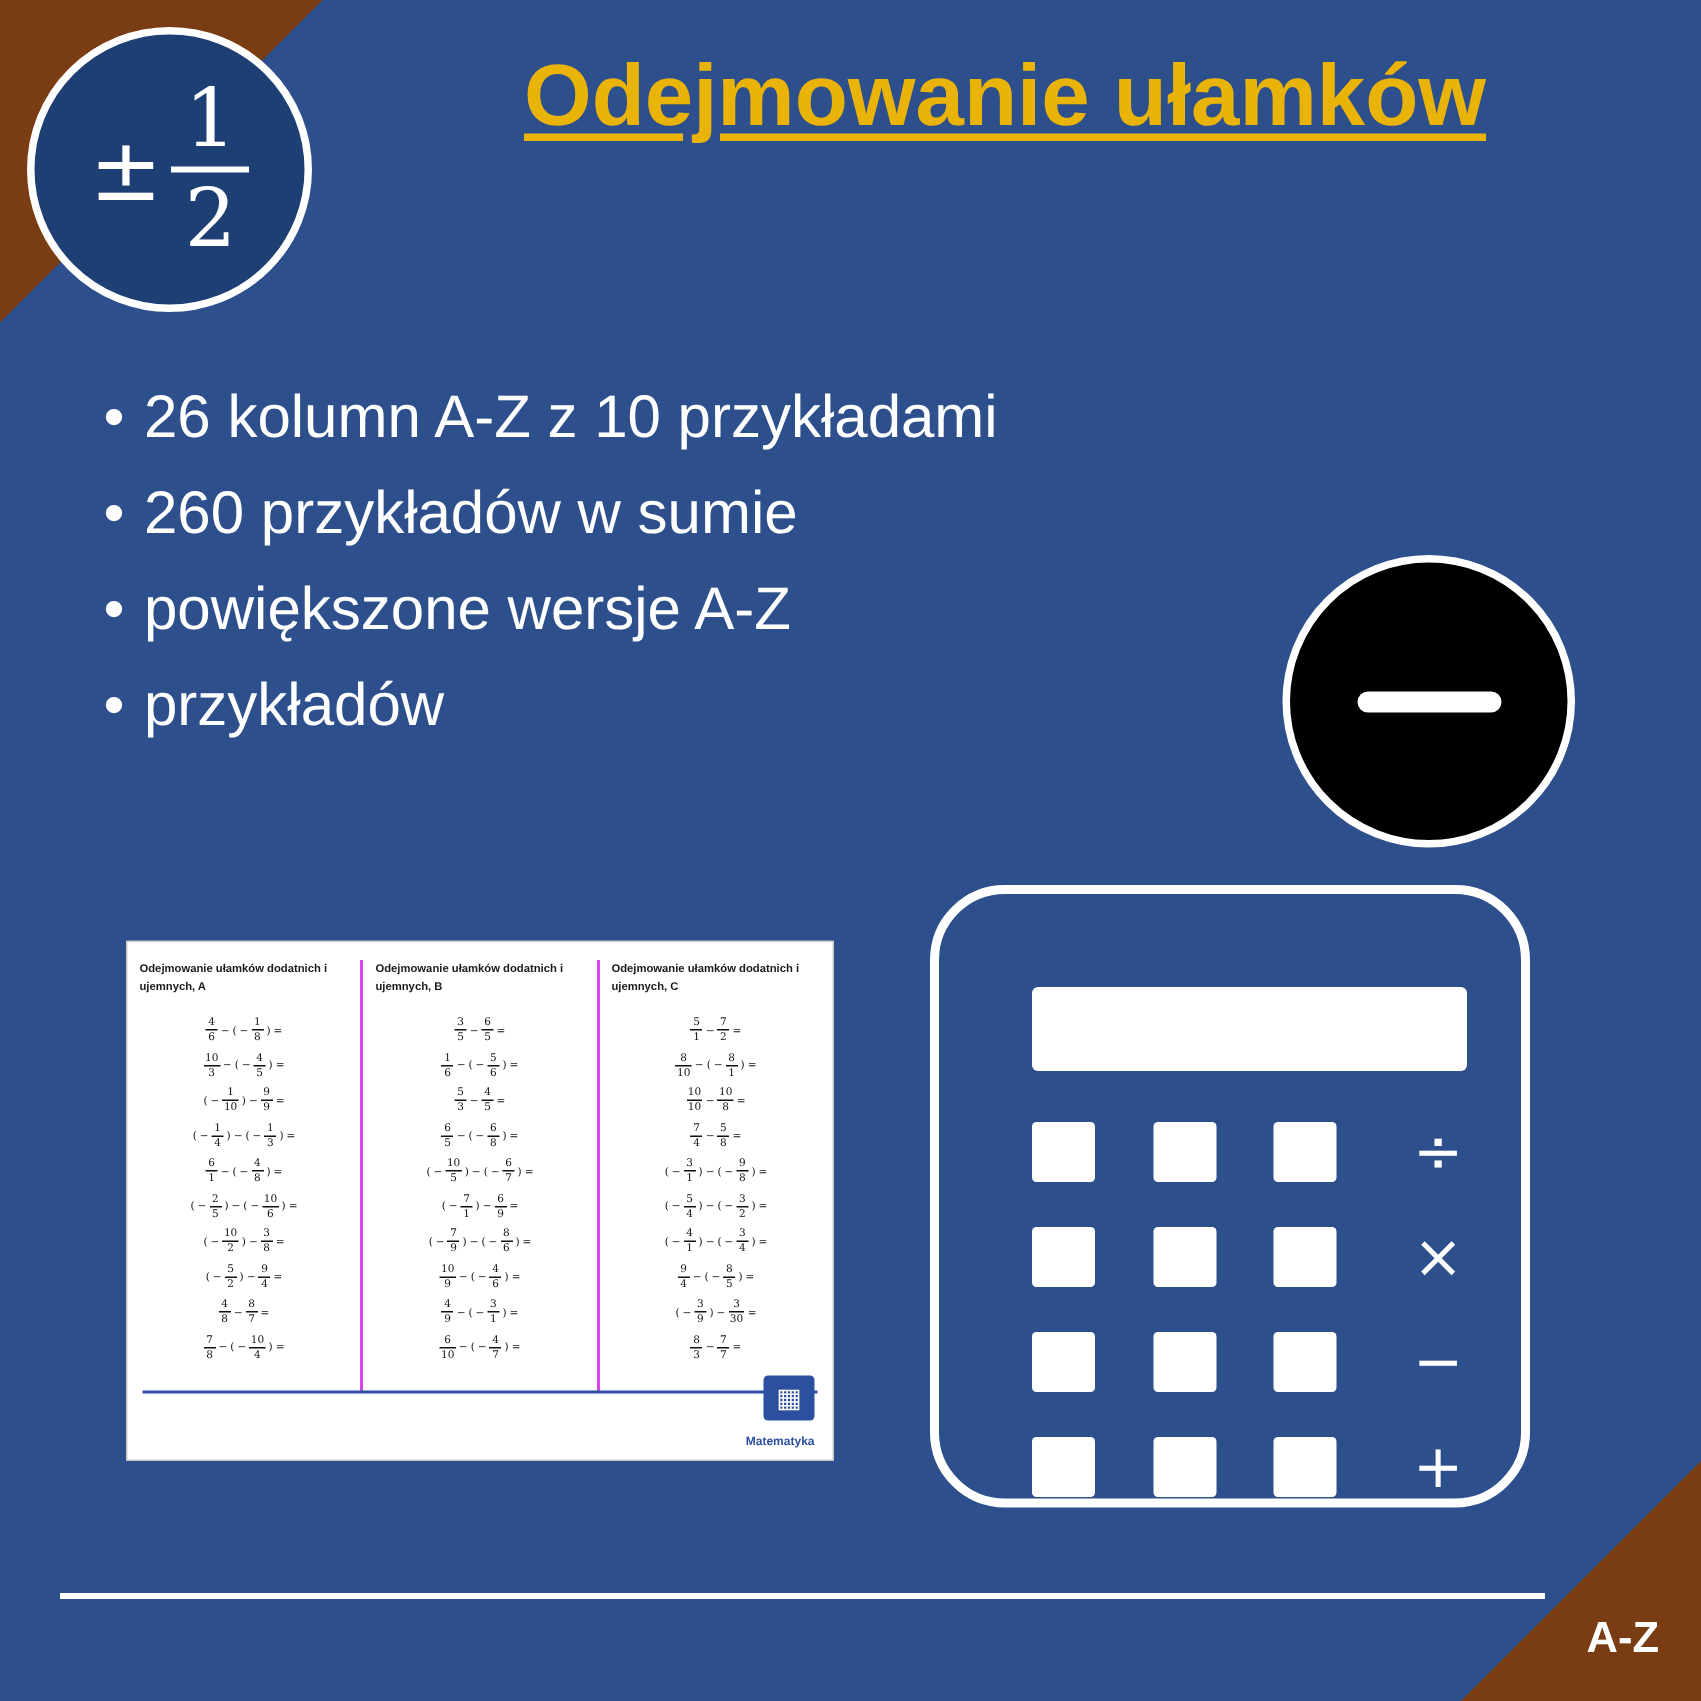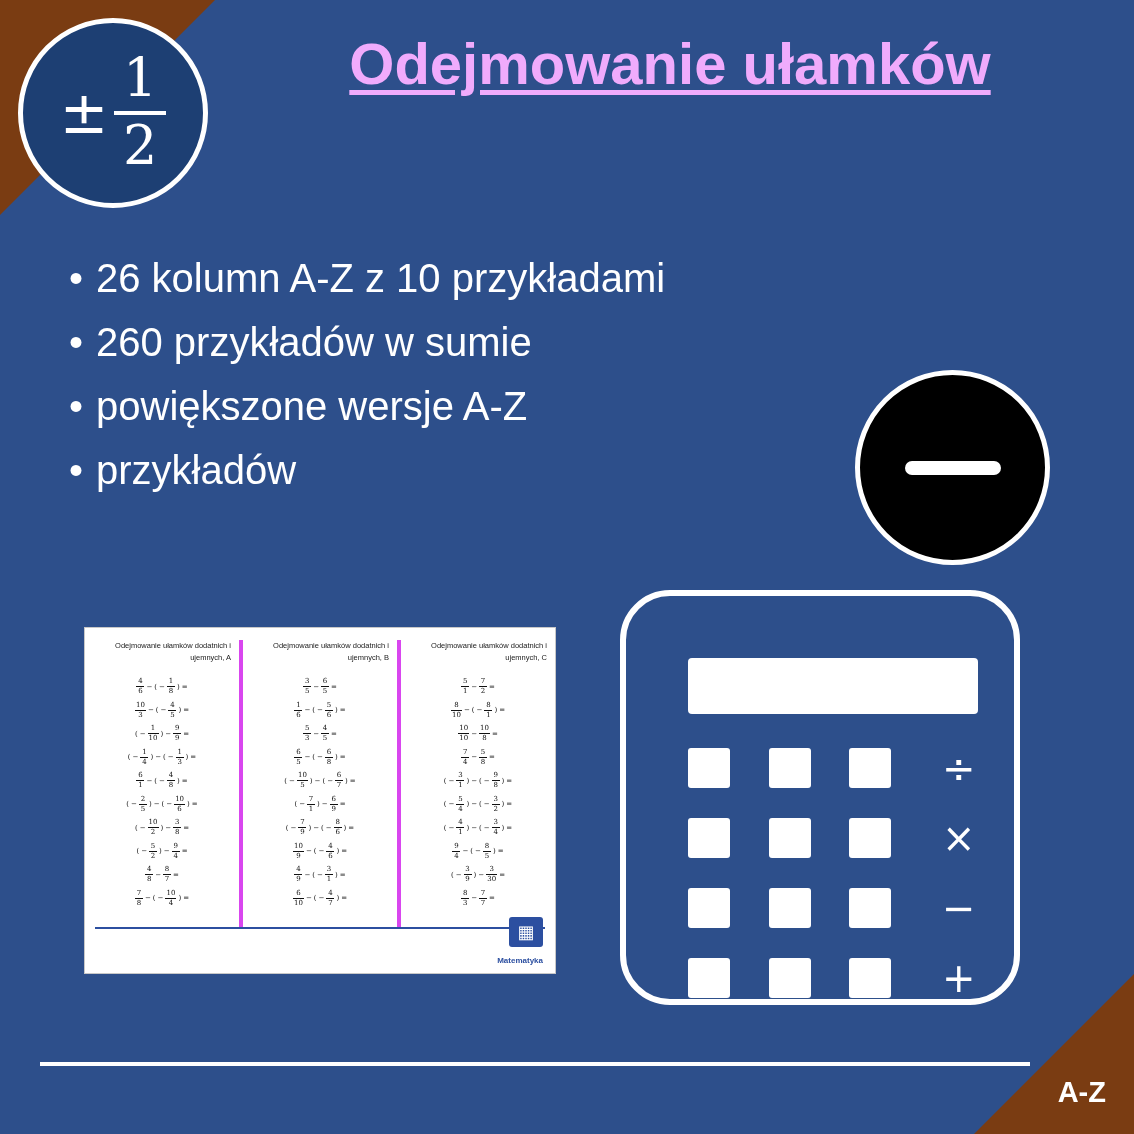--- a/index.html
+++ b/index.html
@@ -81,21 +81,21 @@
     line-height: 1.05;
   }
 
   
   .title {
     position: absolute;
     top: 28px;
     left: 230px;
     width: 880px;
     text-align: center;
-    color: #f0abfc;
+    color: #eab308;
     font-size: 58px;
     font-weight: bold;
     line-height: 1.25;
   }
   .title .line {
     display: block;
     text-decoration: underline;
     text-underline-offset: 6px;
   }
 
@@ -212,29 +212,28 @@
     padding-top: 12px;
     box-sizing: border-box;
   }
   .ws-col {
     flex: 1;
     padding: 0 8px;
     box-sizing: border-box;
     position: relative;
   }
   .ws-col + .ws-col {
-    border-left: 4px solid #d946ef;
+    border-left: 2px solid #d946ef;
   }
   .ws-head {
     font-size: 7.5px;
-    font-weight: normal;
+    font-weight: bold;
     color: #1a1a1a;
     line-height: 1.6;
     margin-bottom: 14px;
-    text-align: right;
   }
   .ws-items {
     display: flex;
     flex-direction: column;
     align-items: center;
     gap: 6.5px;
   }
   .ws-item {
     font-size: 7px;
     color: #111;

